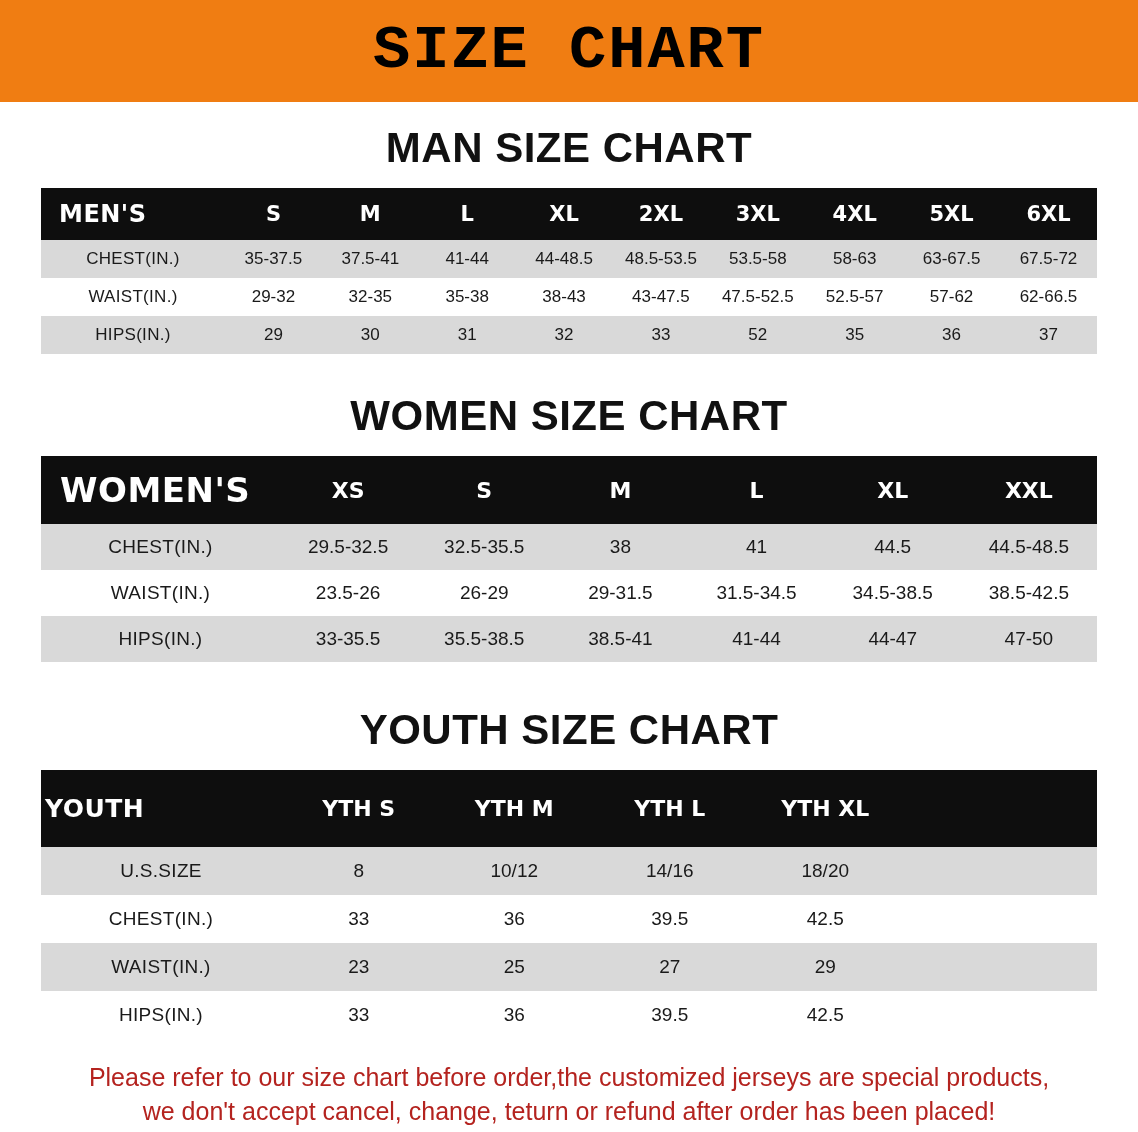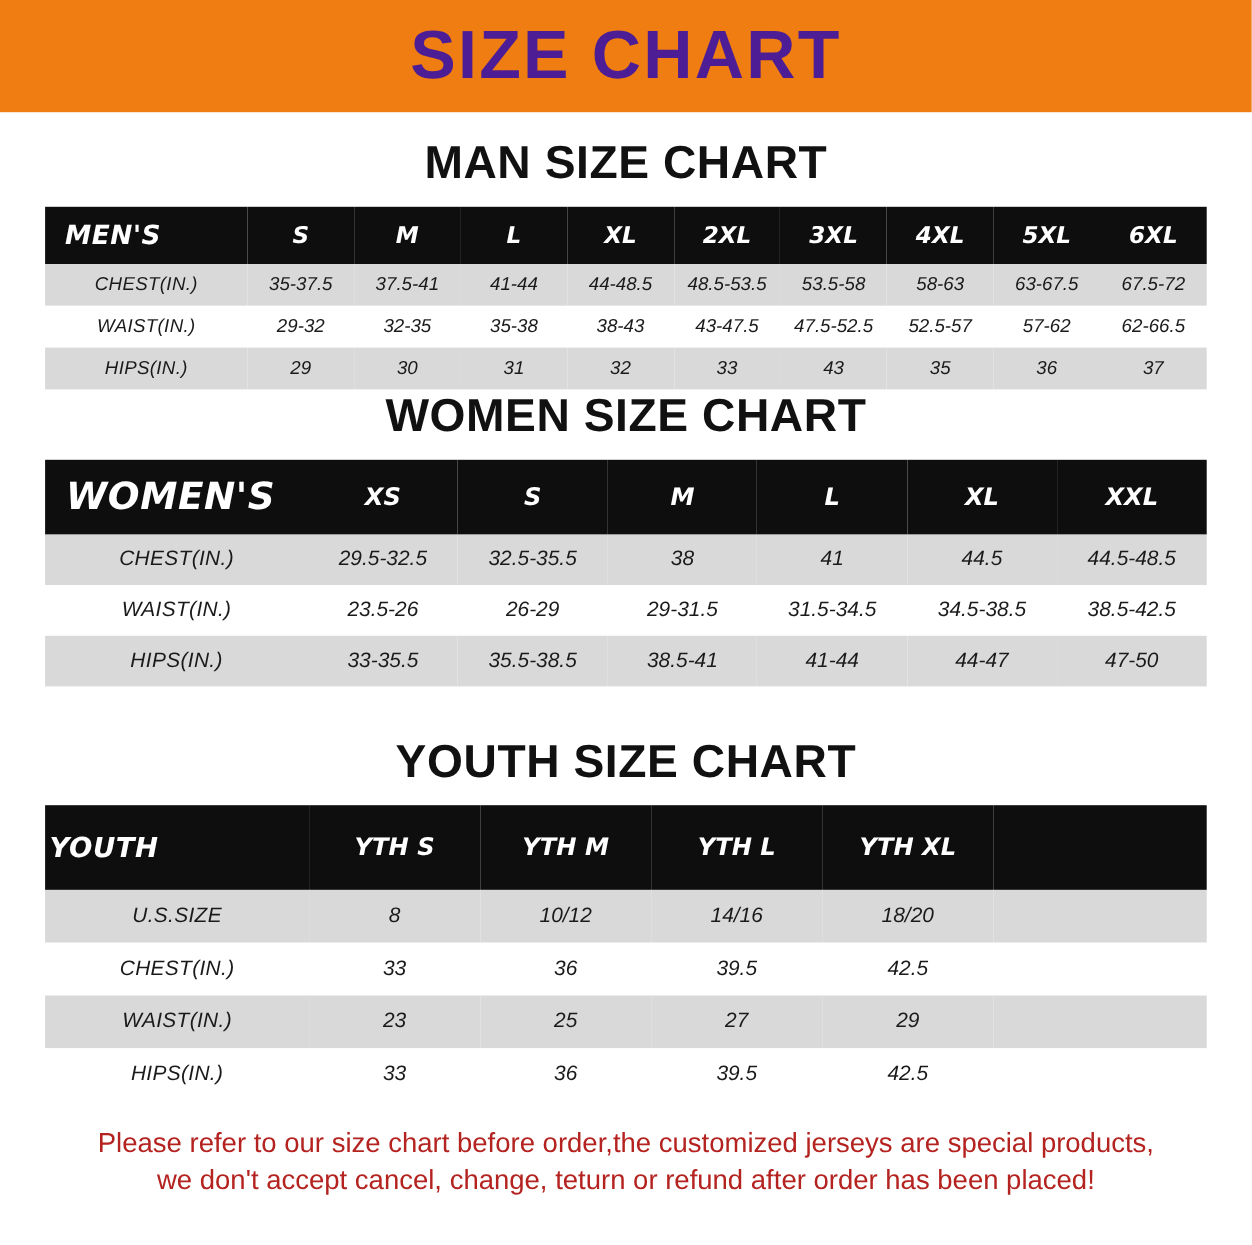--- a/index.html
+++ b/index.html
@@ -24,46 +24,45 @@
 
   
   .banner {
     height: 102px;
     background: #f07d12;
     display: flex;
     align-items: center;
     justify-content: center;
   }
   .banner-title {
-    font-family: Liberation Sans, sans-serif;
+    font-family: Liberation Mono, monospace;
     font-weight: 700;
     font-size: 62px;
     letter-spacing: 2px;
-    color: #4c1d95;
+    color: #000000;
     line-height: 1;
   }
 
   
   .section-title {
     text-align: center;
     font-family: Liberation Sans, sans-serif;
     font-weight: 700;
     font-size: 42px;
     color: #111111;
     letter-spacing: 0.5px;
   }
   .t-man   { margin-top: 22px; }
-  .t-women { }
+  .t-women { margin-top: 38px; }
   .t-youth { margin-top: 44px; }
 
   
   .table-wrap {
     margin: 16px auto 0 auto;
     width: 1056px;
-    font-style: italic;
   }
   table {
     border-collapse: collapse;
     width: 100%;
     table-layout: fixed;
   }
   thead th {
     background: #0e0e0e;
     color: #ffffff;
     font-family: "DejaVu Sans", sans-serif;
@@ -165,21 +164,21 @@
           <td>57-62</td>
           <td>62-66.5</td>
         </tr>
         <tr class="shade">
           <td class="first">HIPS(IN.)</td>
           <td>29</td>
           <td>30</td>
           <td>31</td>
           <td>32</td>
           <td>33</td>
-          <td>43</td>
+          <td>52</td>
           <td>35</td>
           <td>36</td>
           <td>37</td>
         </tr>
       </tbody>
     </table>
   </div>
 
   <div class="section-title t-women">WOMEN SIZE CHART</div>
   <div class="table-wrap">

